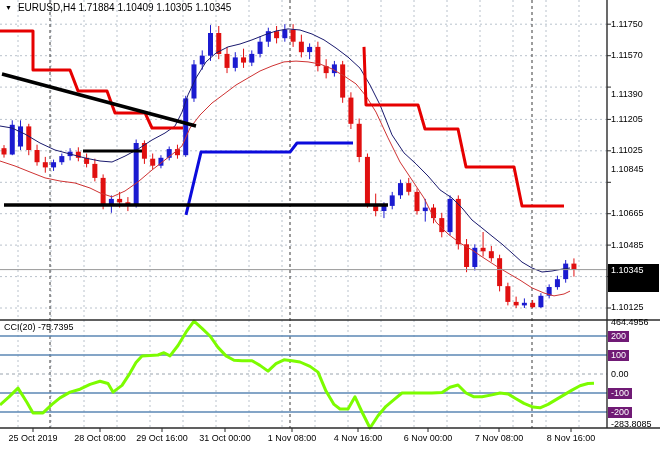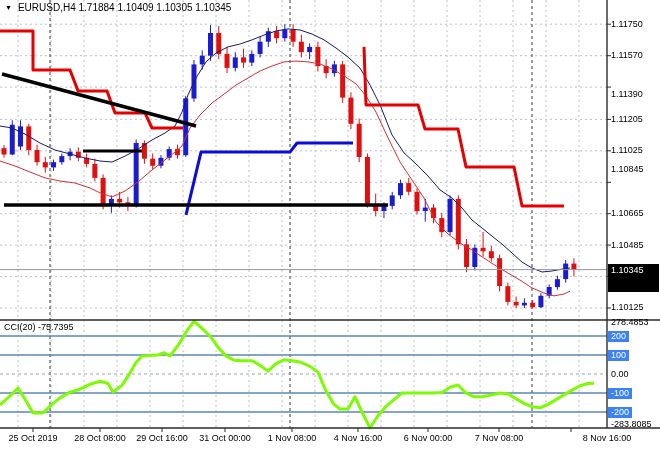--- a/index.html
+++ b/index.html
@@ -5,21 +5,21 @@
   html,body{margin:0;padding:0;background:#fff;width:660px;height:450px;overflow:hidden;
     font-family:"Liberation Sans",sans-serif;-webkit-font-smoothing:none;}
   #screen{position:relative;width:660px;height:450px;background:#fff;}
   #chart-svg{position:absolute;left:0;top:0;}
   #title{position:absolute;left:5px;top:2px;font-size:10px;color:#000;white-space:nowrap;}
   #title .tri{display:inline-block;font-size:7px;vertical-align:1px;margin-right:6px;color:#000;}
   .plabel{position:absolute;left:611px;font-size:9px;color:#000;line-height:11px;}
   .tlabel{position:absolute;top:433px;font-size:9px;color:#000;transform:translateX(-50%);line-height:11px;}
   .bidbox{position:absolute;left:608px;background:#000;color:#fff;font-size:9px;
     padding:0 3px;height:28px;line-height:12px;}
-  .lvlbox{position:absolute;left:608px;background:#3b82f6;color:#fff;font-size:9px;
+  .lvlbox{position:absolute;left:608px;background:#701a75;color:#fff;font-size:9px;
     padding:0 3px;height:11px;line-height:11px;}
   .ccilabel{position:absolute;left:4px;top:322px;font-size:9px;color:#000;}
 </style>
 </head>
 <body>
 
 <div id="screen">
   <svg id="chart-svg" width="660" height="450">
       <line x1="18" y1="0" x2="18" y2="320" stroke="#b9c2cc" stroke-width="1" stroke-dasharray="2,3"></line>
       <line x1="18" y1="320" x2="18" y2="428" stroke="#b9c2cc" stroke-width="1" stroke-dasharray="2,3"></line>
@@ -262,22 +262,22 @@
       <div class="plabel" style="top: 271.064px;">1.10305</div>
       <div class="plabel" style="top: 302.498px;">1.10125</div>
       <div class="tlabel" style="left: 33px;">25 Oct 2019</div>
       <div class="tlabel" style="left: 100px;">28 Oct 08:00</div>
       <div class="tlabel" style="left: 162px;">29 Oct 16:00</div>
       <div class="tlabel" style="left: 225px;">31 Oct 00:00</div>
       <div class="tlabel" style="left: 292px;">1 Nov 08:00</div>
       <div class="tlabel" style="left: 358px;">4 Nov 16:00</div>
       <div class="tlabel" style="left: 428px;">6 Nov 00:00</div>
       <div class="tlabel" style="left: 499px;">7 Nov 08:00</div>
-      <div class="tlabel" style="left: 571px; margin-left: 36px;">8 Nov 16:00</div>
-      <div class="plabel" style="top: 317px;">278.4853</div>
+      <div class="tlabel" style="left: 571px;">8 Nov 16:00</div>
+      <div class="plabel" style="top: 317px;">464.4956</div>
       <div class="plabel" style="top: 419px;">-283.8085</div>
       <div class="plabel" style="top: 368.5px;">0.00</div>
       <div class="lvlbox" style="top: 330.5px;">200</div>
       <div class="lvlbox" style="top: 349.5px;">100</div>
       <div class="lvlbox" style="top: 387.5px;">-100</div>
       <div class="lvlbox" style="top: 406.5px;">-200</div>
       <div class="bidbox" style="top: 263.579px; width: 45px;">1.10345</div>
     </div>
 </div>
 

